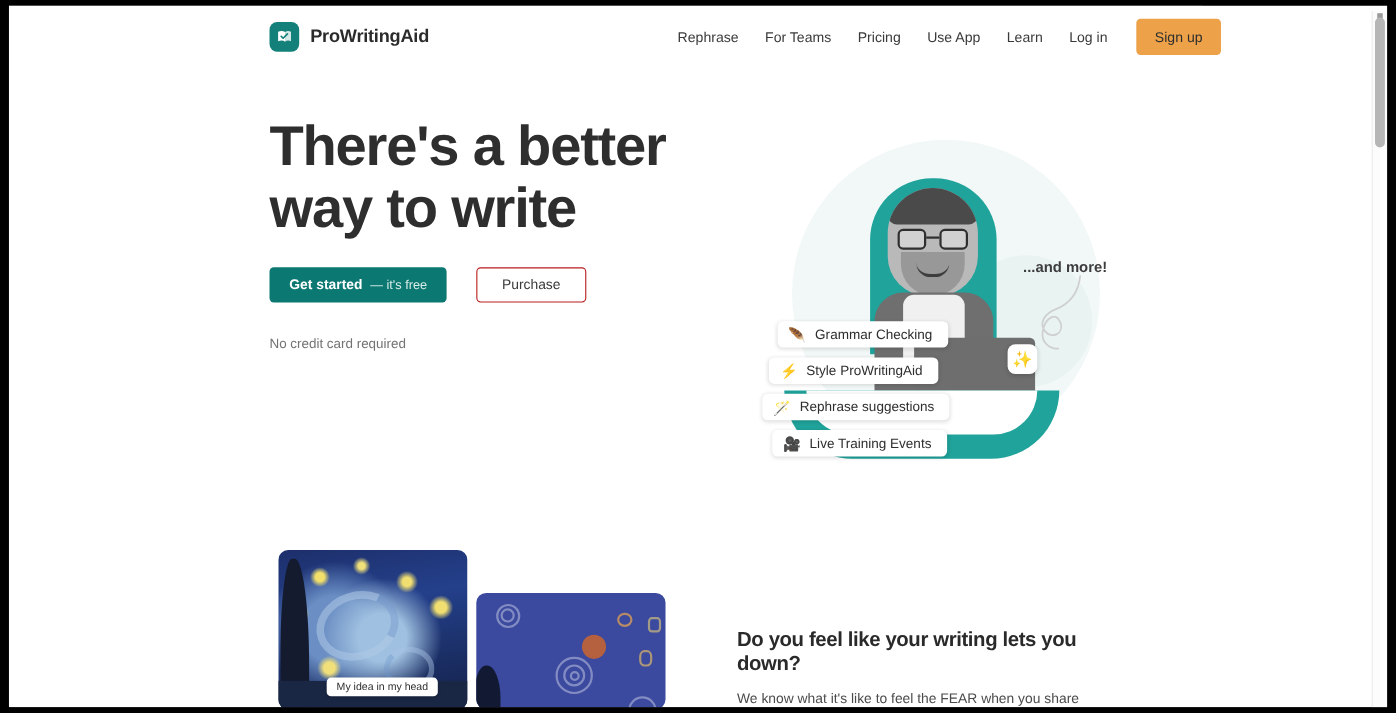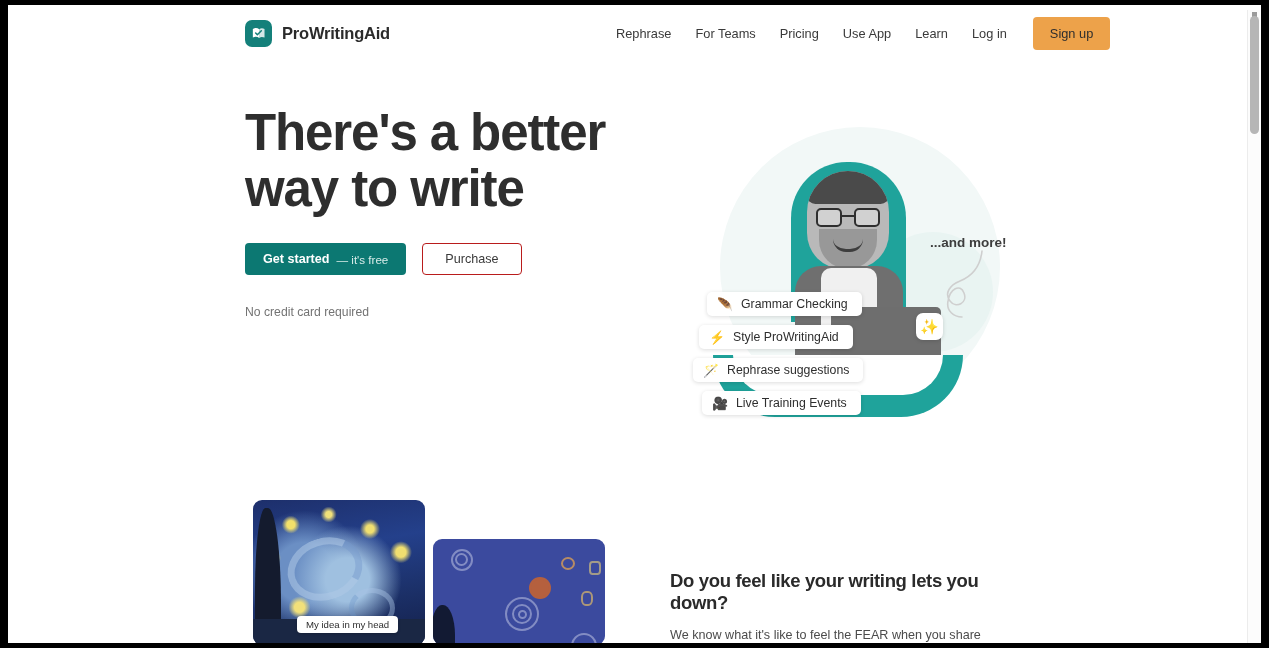--- a/index.html
+++ b/index.html
@@ -146,21 +146,21 @@
     margin-top: 22px;
     font-size: 15.2px;
     line-height: 23px;
     color: #4a4a4a;
     width: 330px;
   }
   .hero-cta {
     margin-top: 26px;
     display: flex;
     align-items: flex-end;
-    gap: 16px;
+    gap: 27px;
   }
   .btn-primary {
     background: #0C7872;
     border: none;
     border-radius: 4px;
     padding: 0 18px;
     height: 32px;
     display: flex;
     align-items: center;
     gap: 7px;

